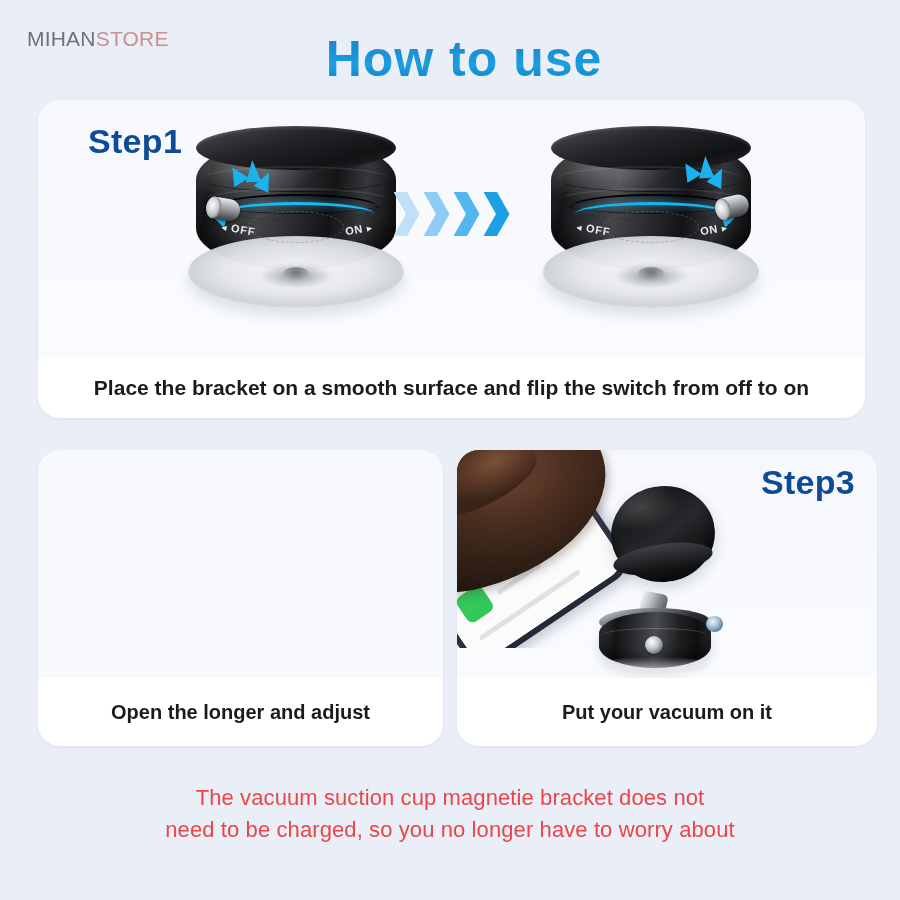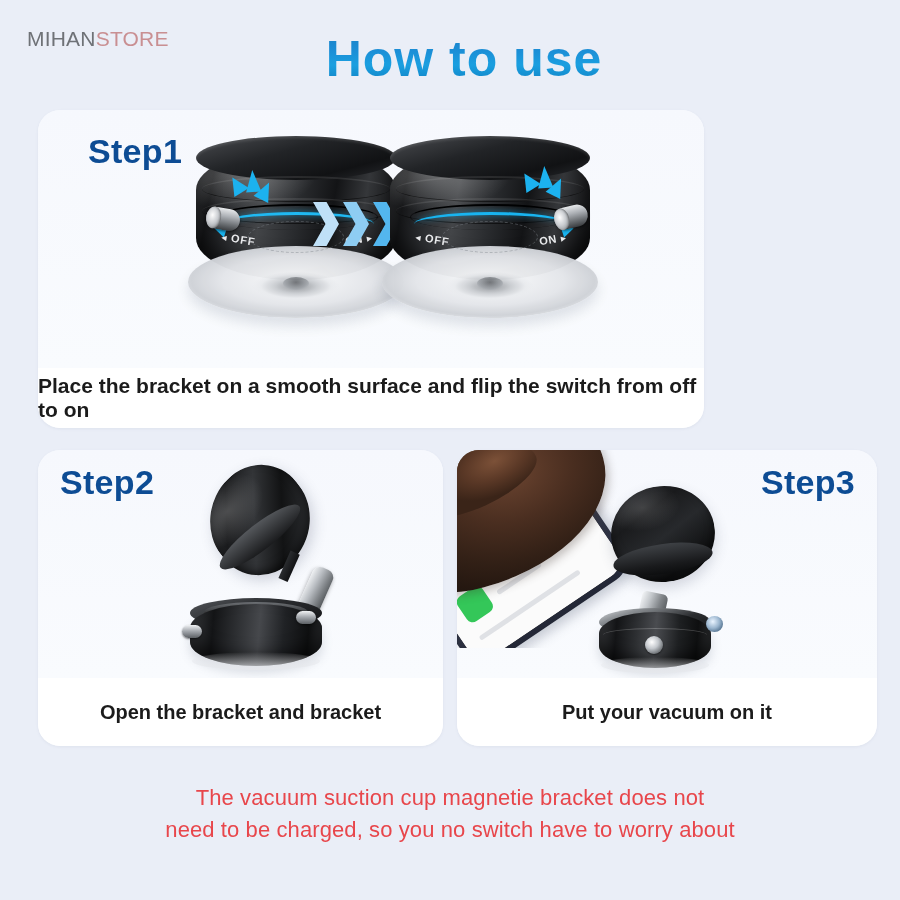--- a/index.html
+++ b/index.html
@@ -66,21 +66,21 @@
     left: 0; right: 0; bottom: 0;
     background: #ffffff;
     display: flex;
     align-items: center;
     justify-content: center;
     color: #1b1b1b;
     font-family: "Liberation Sans Narrow","Liberation Sans", sans-serif;
     font-weight: 600;
   }
 
-  #card1 { left: 38px; top: 110px; width: 666px; height: 318px; }
+  #card1 { left: 38px; top: 100px; width: 827px; height: 318px; }
   #card1 .stage   { height: 258px; }
   #card1 .caption { height: 60px; font-size: 21px; }
 
   #card2 { left: 38px; top: 450px; width: 405px; height: 296px; }
   #card2 .stage   { height: 228px; }
   #card2 .caption { height: 68px; font-size: 20px; line-height: 1.15; }
 
   #card3 { left: 457px; top: 450px; width: 420px; height: 296px; }
   #card3 .stage   { height: 228px; }
   #card3 .caption { height: 68px; font-size: 20px; }
@@ -603,40 +603,24 @@
       <div class="knob pos-on"></div>
       <div class="cup"></div>
       <div class="cup-ring"></div>
     </div>
   </div>
 
   <div class="caption">Place the bracket on a smooth surface and flip the switch from off to on</div>
 </div>
 
 <div class="card" id="card2">
-  <div class="stage">
-    <div class="step-label" id="step2-label">Step2</div>
-
-    <div class="bracket2">
-      <div class="br-pad"></div>
-      <div class="br-pad-edge"></div>
-      <div class="br-neck"></div>
-      <div class="br-arm"></div>
-      <div class="br-base-top"></div>
-      <div class="br-base-inner"></div>
-      <div class="br-base"></div>
-      <div class="br-base-lip"></div>
-      <div class="br-screw left"></div>
-      <div class="br-screw hinge"></div>
-    </div>
-  </div>
 
   <div class="caption">
     <div>
-      <div>Open the bracket and bracket</div>
+      <div>Open the longer and adjust</div>
     </div>
   </div>
 </div>
 
 <div class="card" id="card3">
   <div class="stage">
 
     <div class="phone-scene">
       <div class="phone">
         <div class="screen">
@@ -674,14 +658,14 @@
       <div class="b3-screw"></div>
       <div class="b3-hinge"></div>
     </div>
   </div>
 
   <div class="caption">Put your vacuum on it</div>
 </div>
 
 <div class="footer-note">
   <div>The vacuum suction cup magnetie bracket does not</div>
-  <div>need to be charged, so you no switch have to worry about</div>
+  <div>need to be charged, so you no longer have to worry about</div>
 </div>
 
 </body></html>

